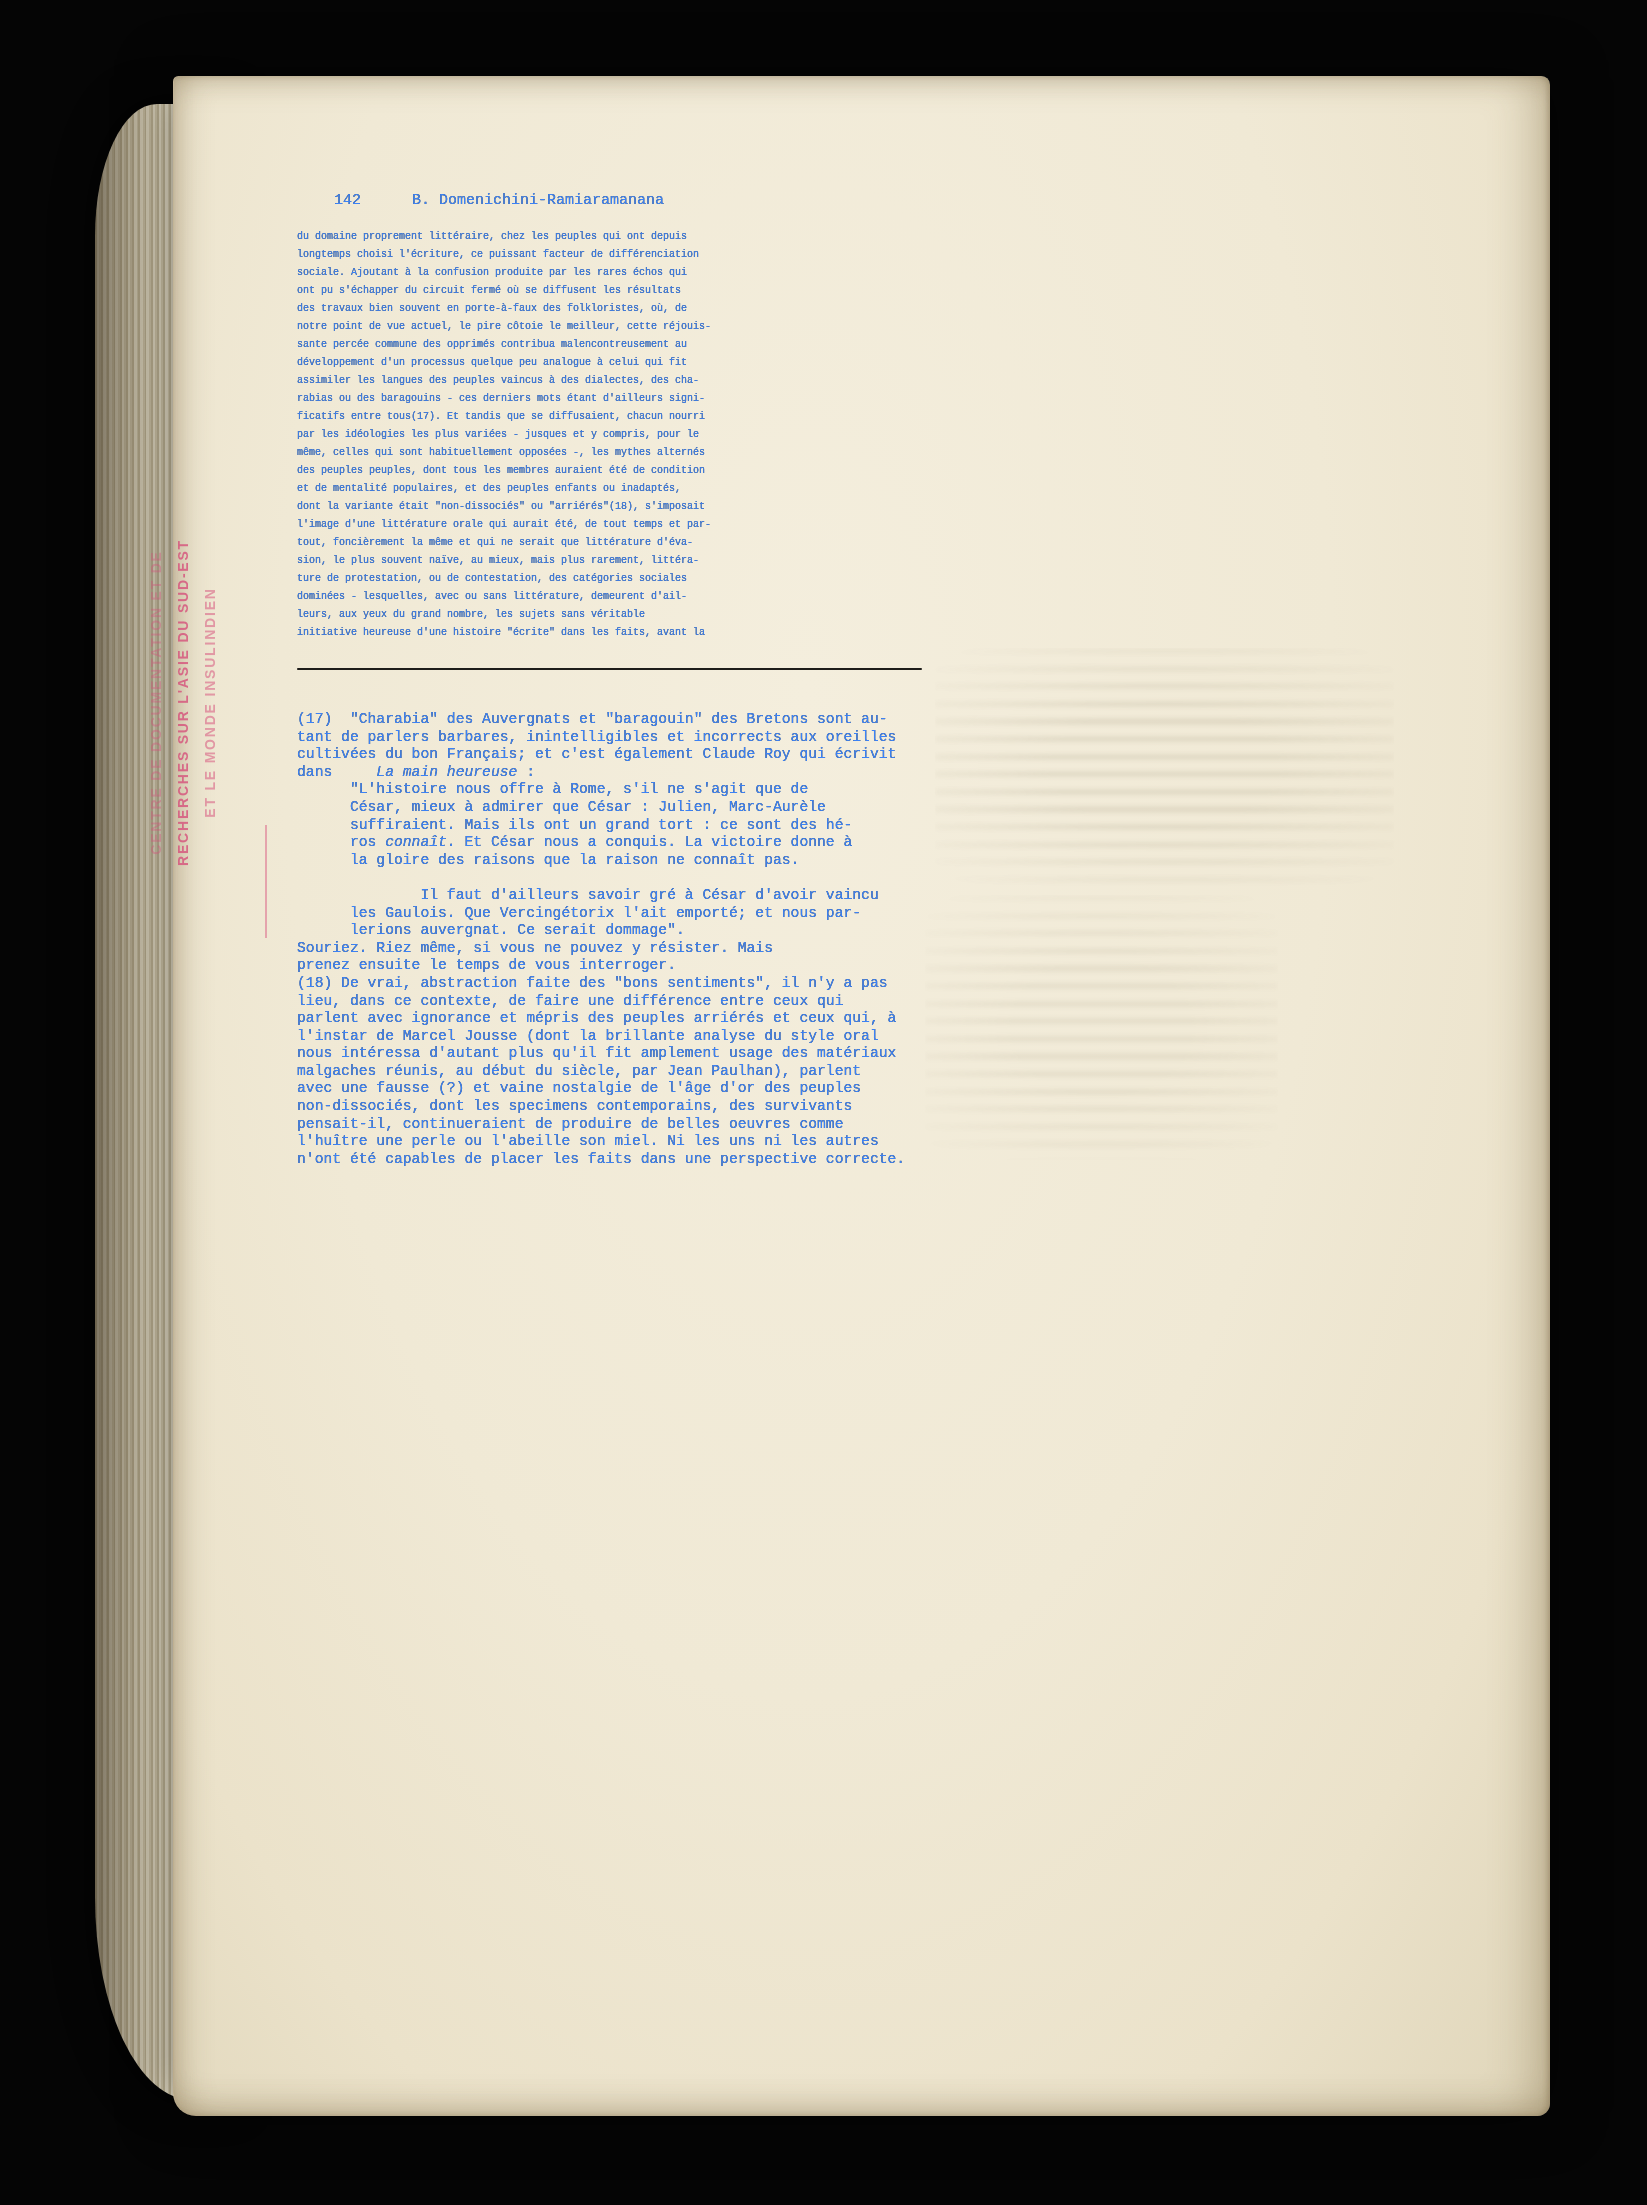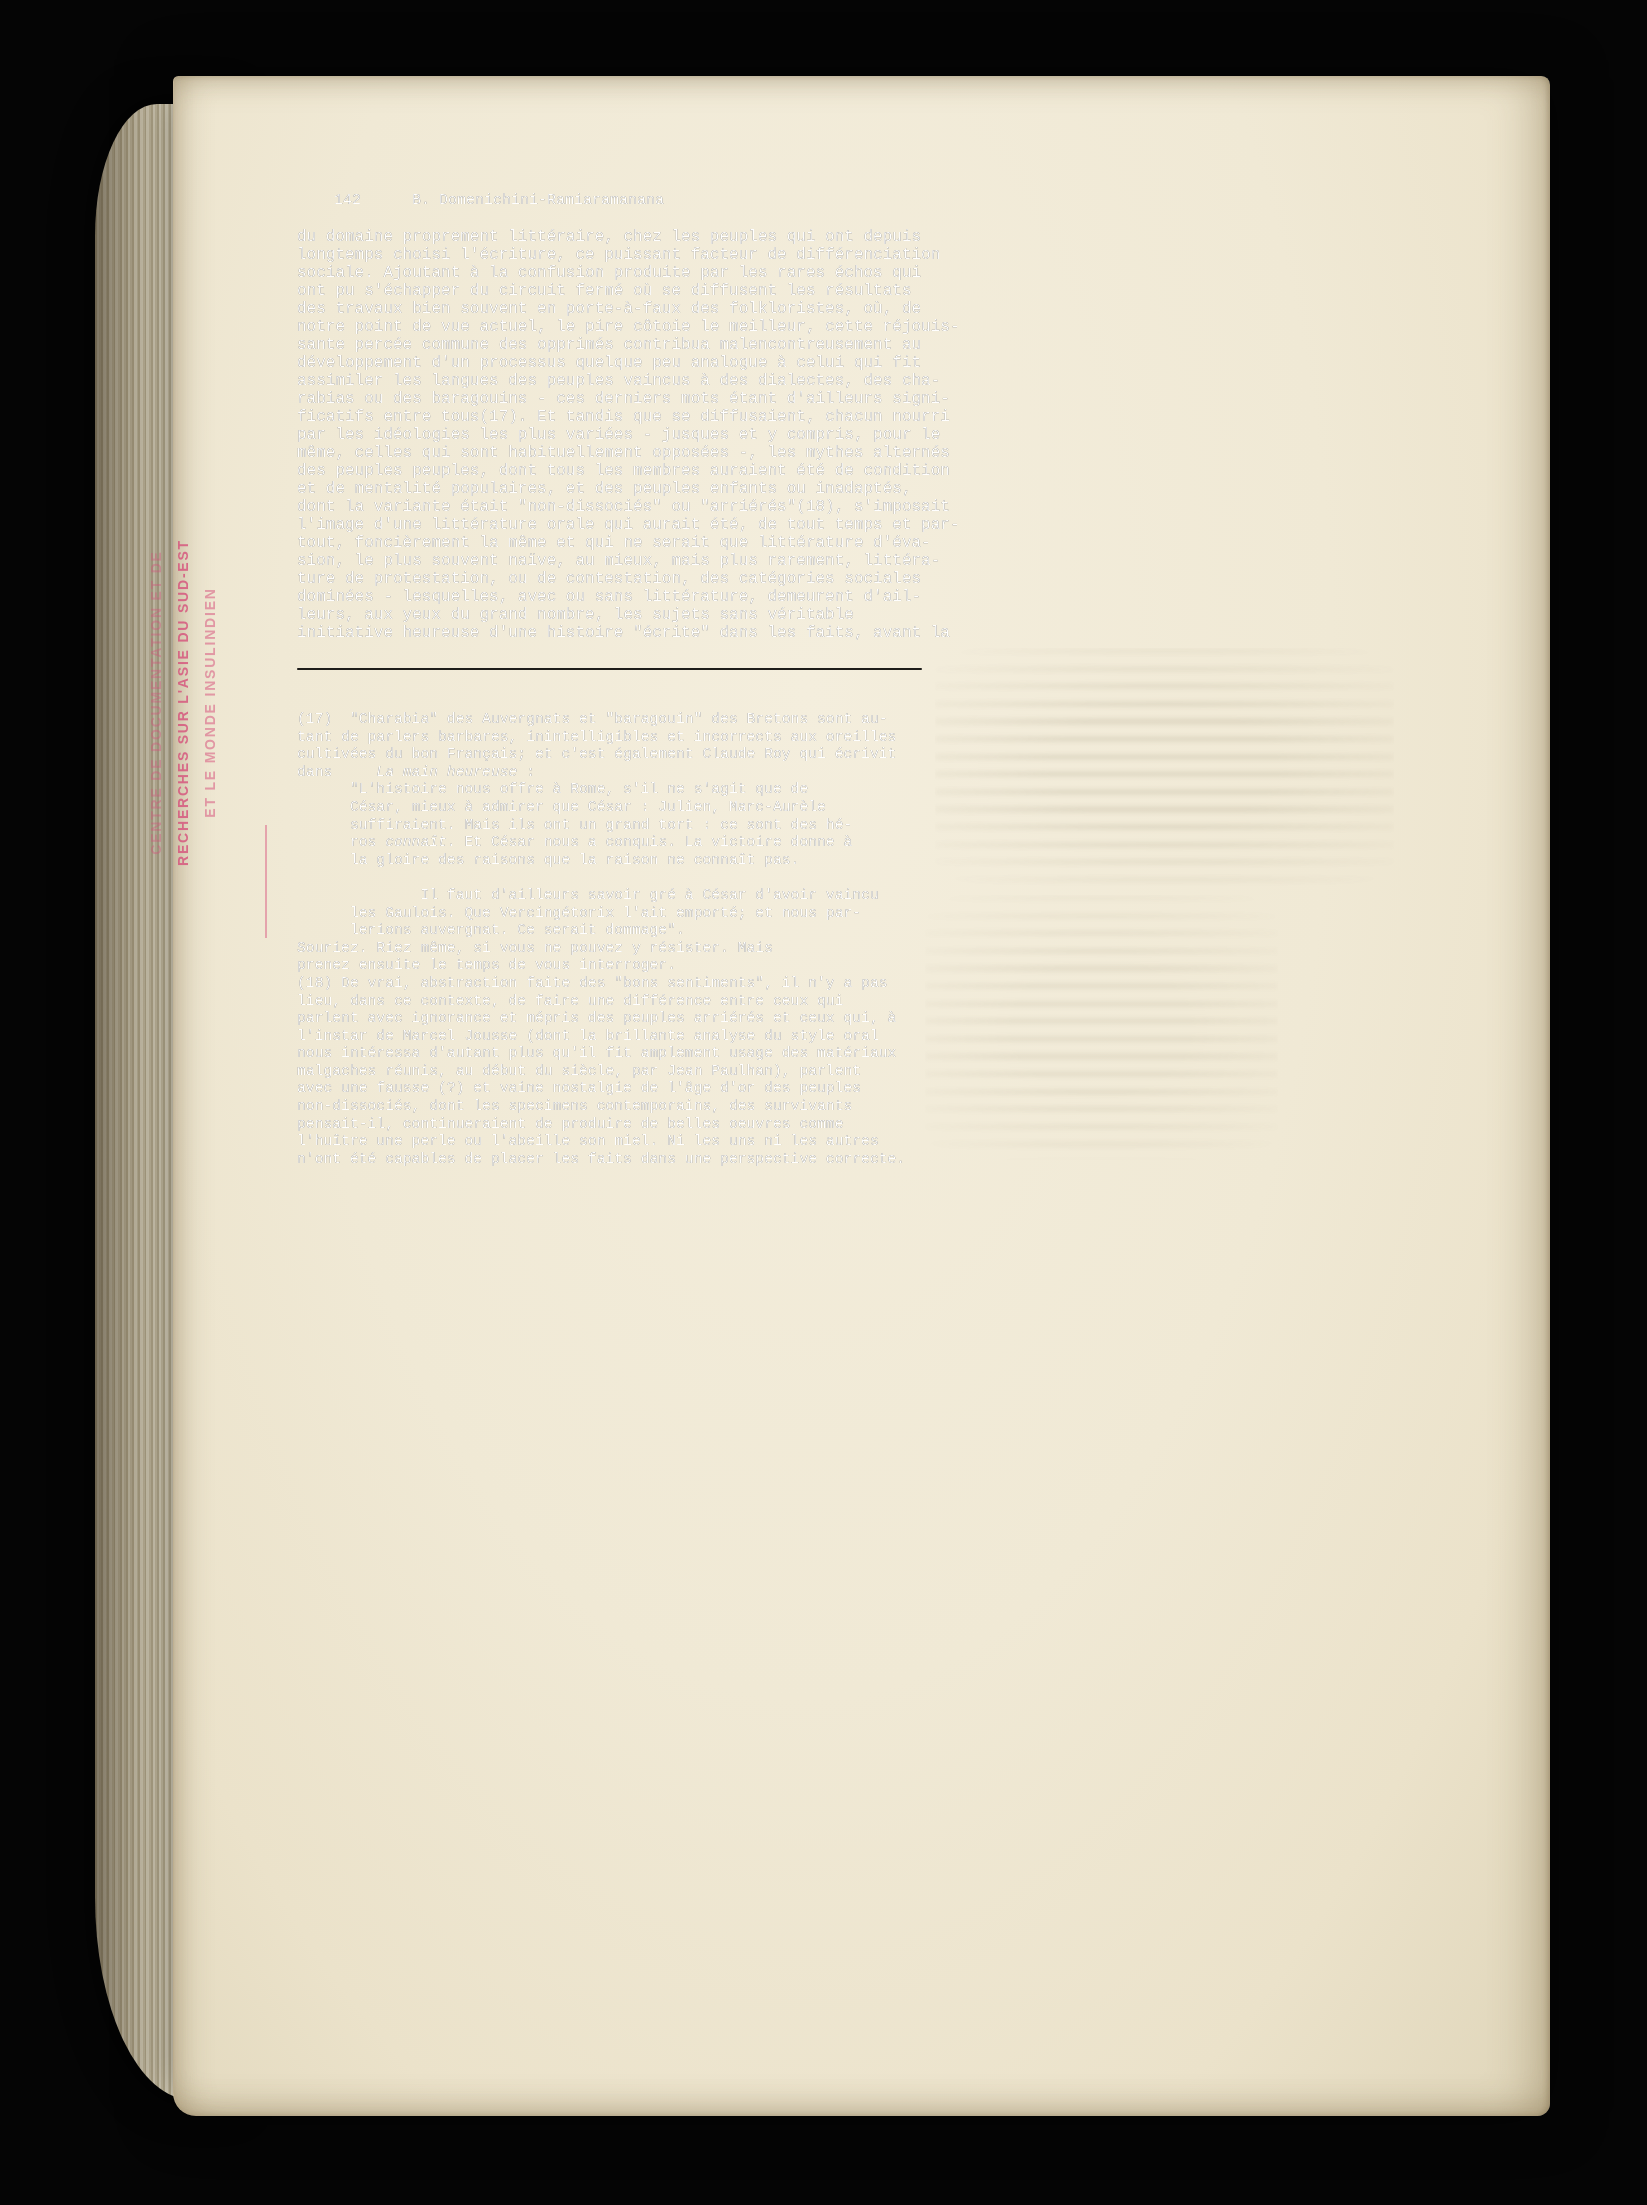--- a/index.html
+++ b/index.html
@@ -95,38 +95,38 @@
     left: 265px;
     top: 825px;
     width: 1.8px;
     height: 113px;
     background: rgba(214,80,125,0.45);
     filter: blur(0.4px);
   }
 
   
   .ink {
-    color: #ffffff;
+    color: #3b82f6;
     text-shadow: 0 0 0.4px rgba(28,27,24,0.85);
   }
   .header {
     position: absolute;
     left: 316px;
     top: 174px;
     font-size: 15px;
     line-height: 17.6px;
     white-space: pre;
   }
   .header .runhead { margin-left: 51px; }
 
   .bodytext {
     position: absolute;
     left: 297px;
     top: 228px;
-    font-size: 16px;
+    font-size: 10px;
     line-height: 18px;
     white-space: pre;
   }
 
   .fnrule {
     position: absolute;
     left: 297px;
     top: 668px;
     width: 625px;
     height: 2.2px;

